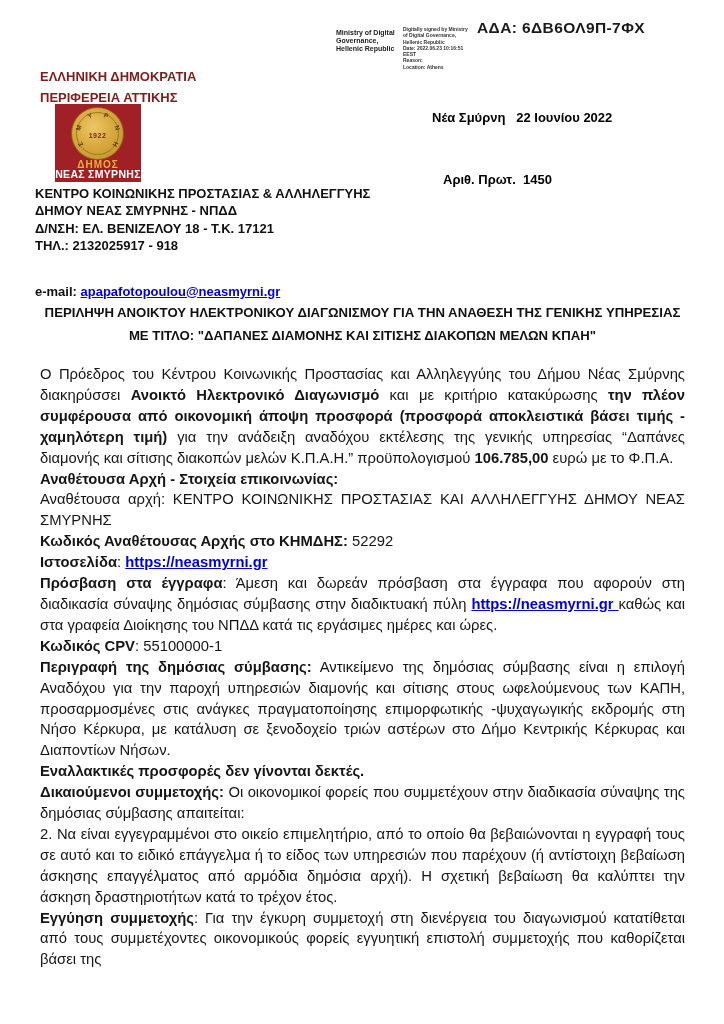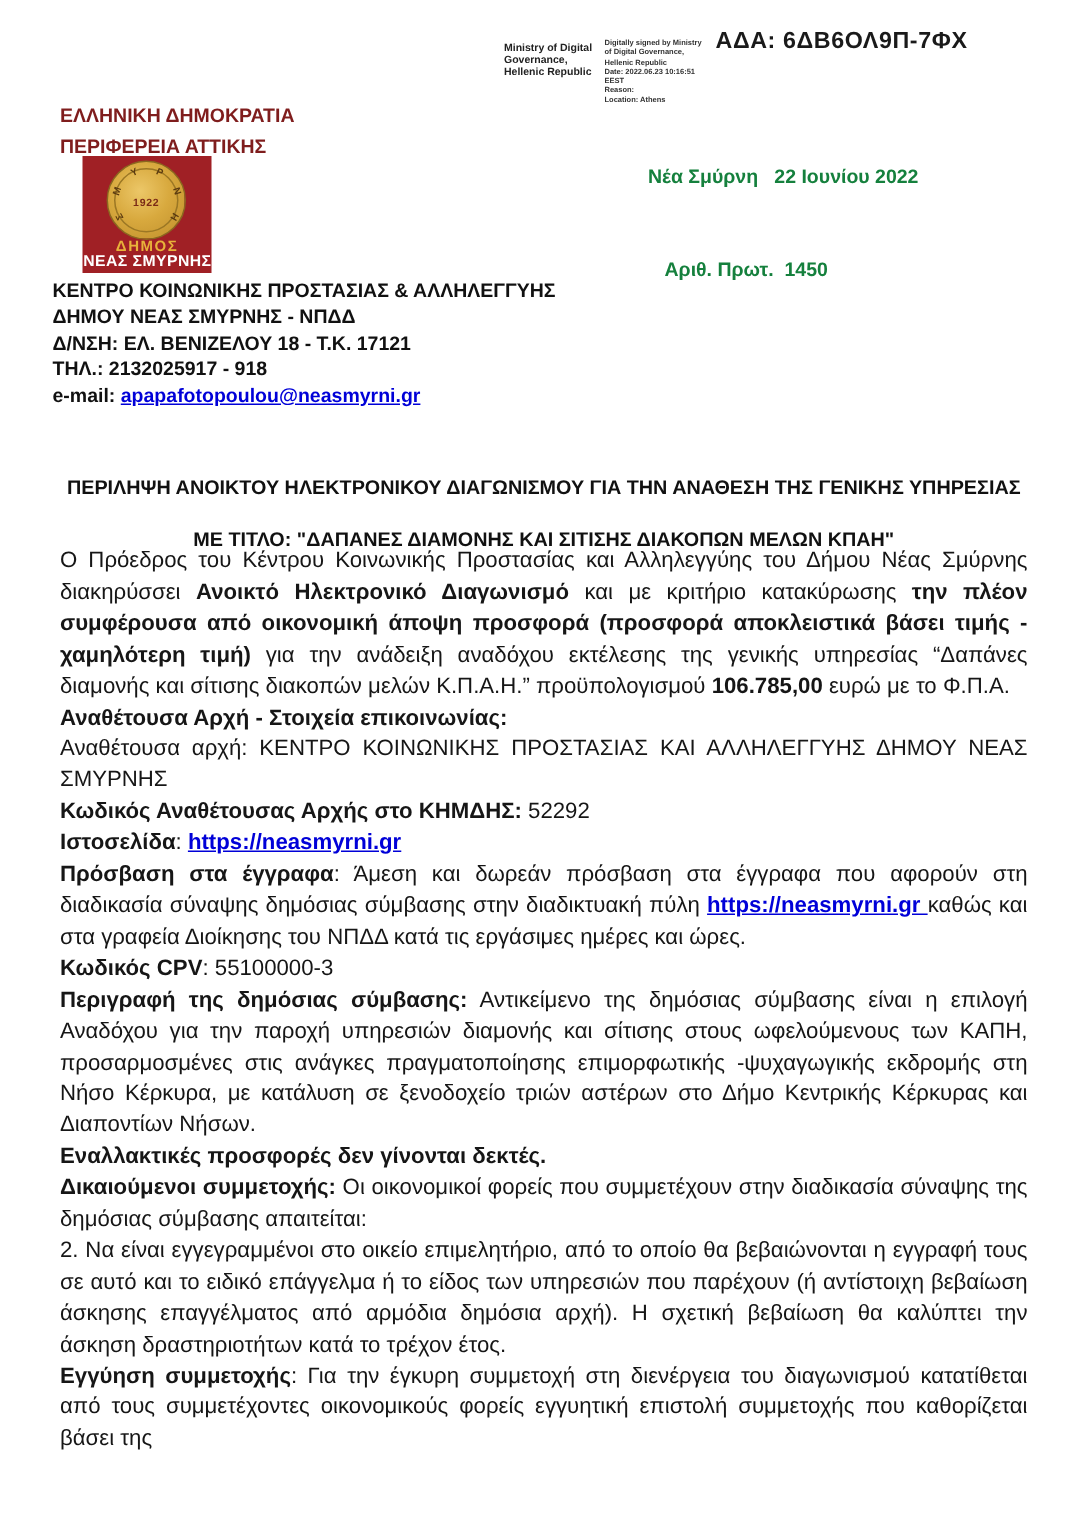--- a/index.html
+++ b/index.html
@@ -13,44 +13,44 @@
 
   
   .ada{left:477px;top:19px;font-size:15.5px;font-weight:600;letter-spacing:.4px;color:#1a1a1a;}
 
   
   .ministry{left:336px;top:29px;width:66px;font-size:7px;line-height:8px;font-weight:700;color:#222;}
   .sigdetails{left:403px;top:26px;width:92px;font-size:5px;line-height:6.3px;font-weight:700;color:#333;}
 
   
   .hdr-left{left:40px;top:67px;font-size:13px;font-weight:700;line-height:20.5px;color:#7f1d1d;}
-  .hdr-right{left:432px;top:67px;font-size:13px;font-weight:700;line-height:20.5px;color:#15803d;white-space:pre;}
+  .hdr-right{left:432px;top:67px;font-size:13px;font-weight:700;line-height:20.5px;color:#000000;white-space:pre;}
   .hdr-right .proto{padding-left:11px;}
 
   
   .logo{left:55px;top:104px;width:86px;height:78px;background:#a02025;}
   .seal{position:absolute;left:16px;top:3px;width:53px;height:53px;border-radius:50%;
         background:radial-gradient(circle at 42% 38%, #ecc768 0%, #d8a93e 45%, #bd8c2a 100%);
         border:1px solid #8a671f;box-sizing:border-box;}
   .seal::before{content:"";position:absolute;inset:4px;border-radius:50%;border:1px solid #9b7724;}
   .seal-year{position:absolute;left:0;right:0;top:24px;text-align:center;font-size:7px;font-weight:700;color:#7a2a16;letter-spacing:.5px;}
   .seal-letter{position:absolute;left:50%;top:50%;width:8px;height:8px;margin:-4px;display:flex;align-items:center;justify-content:center;
                font-size:6.5px;font-weight:700;color:#5a3a10;}
   .logo-line1{position:absolute;left:0;right:0;top:55px;text-align:center;color:#e8b23a;font-size:10px;font-weight:700;letter-spacing:1px;}
-  .logo-line2{position:absolute;left:0;right:0;top:64px;text-align:right;color:#ffffff;font-size:10.5px;font-weight:700;letter-spacing:.3px;}
+  .logo-line2{position:absolute;left:0;right:0;top:64px;text-align:center;color:#ffffff;font-size:10.5px;font-weight:700;letter-spacing:.3px;}
 
   
   .contact{left:35px;top:185px;font-size:13px;font-weight:700;line-height:17.4px;color:#111;}
-  .contact-email-row{font-weight:700;}
+  .contact-email-row{font-weight:700;margin-top:28px;}
   .doclink{color:#0000d8;text-decoration:underline;cursor:pointer;}
   .contact-link{font-weight:700;}
 
   
   .doctitle{left:40px;top:302px;width:645px;text-align:center;font-weight:700;font-size:13.2px;line-height:22.5px;color:#111;}
-  .doctitle div{white-space:nowrap;margin-top:12px;}
+  .doctitle div{white-space:nowrap;}
 
   
   .docbody{left:40px;top:364px;width:645px;font-size:14.8px;line-height:20.9px;text-align:justify;color:#161616;}
   .docbody p{margin:0;padding:0;}
   .docbody .b{font-weight:700;}
   .docbody a{font-weight:700;}
 </style>
 </head>
 <body>
 
@@ -106,19 +106,19 @@
   <div>ΜΕ ΤΙΤΛΟ: "ΔΑΠΑΝΕΣ ΔΙΑΜΟΝΗΣ ΚΑΙ ΣΙΤΙΣΗΣ ΔΙΑΚΟΠΩΝ ΜΕΛΩΝ ΚΠΑΗ"</div>
 </div>
 
 <div class="abs docbody">
     <p><span>Ο Πρόεδρος του Κέντρου Κοινωνικής Προστασίας και Αλληλεγγύης του Δήμου Νέας Σμύρνης διακηρύσσει </span><span class="b">Ανοικτό Ηλεκτρονικό Διαγωνισμό</span><span> και με κριτήριο κατακύρωσης </span><span class="b">την πλέον συμφέρουσα από οικονομική άποψη προσφορά (προσφορά αποκλειστικά βάσει τιμής - χαμηλότερη τιμή)</span><span> για την ανάδειξη αναδόχου εκτέλεσης της γενικής υπηρεσίας “Δαπάνες διαμονής και σίτισης  διακοπών μελών Κ.Π.Α.Η.” προϋπολογισμού </span><span class="b">106.785,00</span><span> ευρώ με το Φ.Π.Α.</span></p>
     <p><span class="b">Αναθέτουσα Αρχή - Στοιχεία επικοινωνίας:</span></p>
     <p><span>Αναθέτουσα αρχή: ΚΕΝΤΡΟ ΚΟΙΝΩΝΙΚΗΣ ΠΡΟΣΤΑΣΙΑΣ ΚΑΙ ΑΛΛΗΛΕΓΓΥΗΣ ΔΗΜΟΥ ΝΕΑΣ ΣΜΥΡΝΗΣ</span></p>
     <p><span class="b">Κωδικός Αναθέτουσας Αρχής στο ΚΗΜΔΗΣ:</span><span> 52292</span></p>
     <p><span class="b">Ιστοσελίδα</span><span>: </span><a class="doclink b" href="#">https://neasmyrni.gr</a></p>
     <p><span class="b">Πρόσβαση στα έγγραφα</span><span>: Άμεση και δωρεάν πρόσβαση στα έγγραφα που αφορούν στη διαδικασία σύναψης δημόσιας σύμβασης στην διαδικτυακή πύλη </span><a class="doclink b" href="#">https://neasmyrni.gr </a><span>καθώς και στα γραφεία Διοίκησης του ΝΠΔΔ κατά τις εργάσιμες ημέρες και ώρες.</span></p>
-    <p><span class="b">Κωδικός CPV</span><span>: 55100000-3</span></p>
+    <p><span class="b">Κωδικός CPV</span><span>: 55100000-1</span></p>
     <p><span class="b">Περιγραφή της δημόσιας σύμβασης:</span><span> Αντικείμενο της δημόσιας σύμβασης είναι η επιλογή Αναδόχου για την παροχή υπηρεσιών διαμονής και σίτισης στους ωφελούμενους των ΚΑΠΗ, προσαρμοσμένες στις ανάγκες πραγματοποίησης επιμορφωτικής -ψυχαγωγικής εκδρομής στη Νήσο Κέρκυρα, με κατάλυση σε ξενοδοχείο τριών αστέρων στο Δήμο Κεντρικής Κέρκυρας και Διαποντίων Νήσων.</span></p>
     <p><span class="b">Εναλλακτικές προσφορές δεν γίνονται δεκτές.</span></p>
     <p><span class="b">Δικαιούμενοι συμμετοχής:</span><span> Οι οικονομικοί φορείς που συμμετέχουν στην διαδικασία σύναψης της δημόσιας σύμβασης απαιτείται:</span></p>
     <p><span>2. Να είναι εγγεγραμμένοι στο οικείο επιμελητήριο, από το οποίο θα βεβαιώνονται η εγγραφή τους σε αυτό και το ειδικό επάγγελμα ή το είδος των υπηρεσιών που παρέχουν (ή αντίστοιχη βεβαίωση άσκησης επαγγέλματος από αρμόδια δημόσια αρχή). Η σχετική βεβαίωση θα καλύπτει την άσκηση δραστηριοτήτων κατά το τρέχον έτος.</span></p>
     <p><span class="b">Εγγύηση συμμετοχής</span><span>: Για την έγκυρη συμμετοχή στη διενέργεια του διαγωνισμού κατατίθεται από τους συμμετέχοντες οικονομικούς φορείς εγγυητική επιστολή συμμετοχής που καθορίζεται βάσει της</span></p>
   </div>
 
 </body></html>

